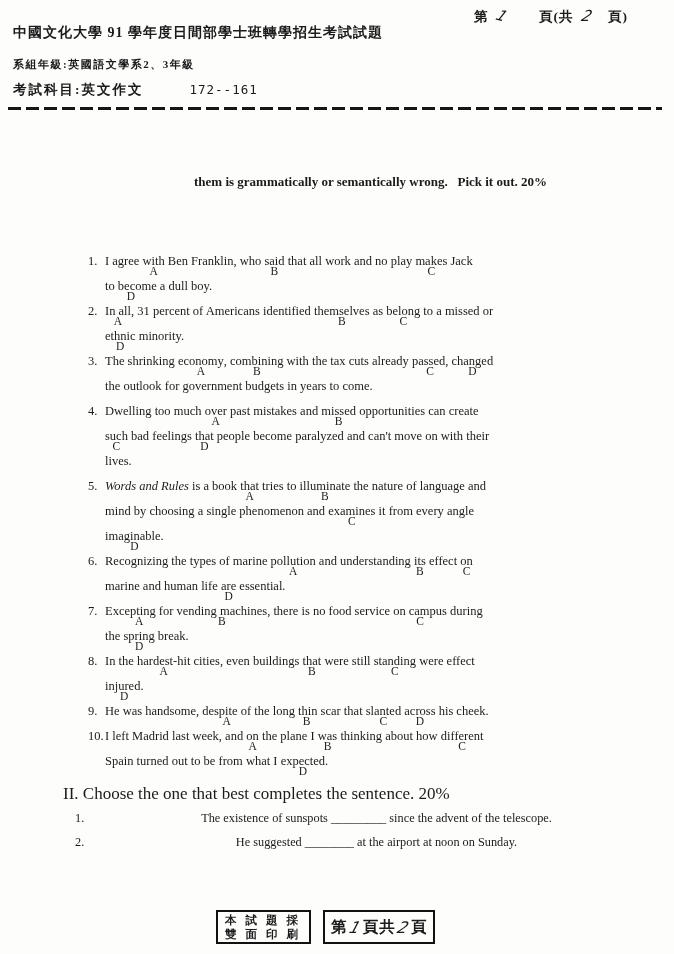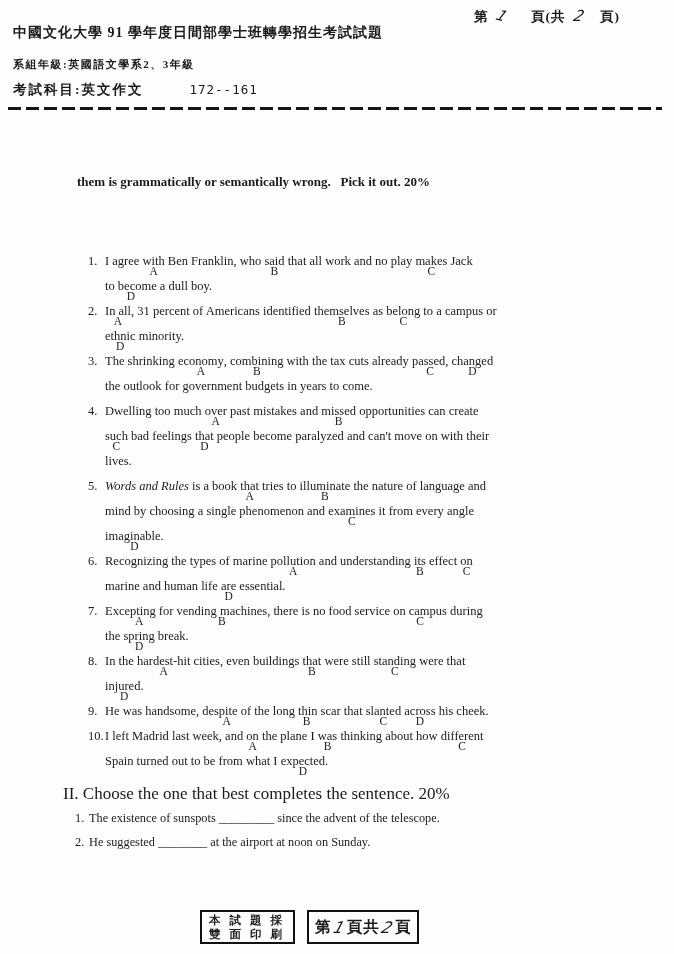--- a/index.html
+++ b/index.html
@@ -58,21 +58,21 @@
   }
   .dashline {
     margin: 8px 0 0 8px;
     width: 654px; height: 3px;
     background: repeating-linear-gradient(90deg, #161616 0 13px, transparent 13px 18px);
   }
 
   
   .s1 { margin: 9px 10px 0 60px; }
   .s1-heading { font-size: 13px; font-weight: bold; line-height: 25px; white-space: pre-wrap; }
-  .s1-heading .hl2 { padding-left: 17px; }
+  .s1-heading .hl2 { padding-left: 17px; text-align: center; }
 
   .s1-items { margin: 5px 0 0 28px; }
   .q {
     display: flex;
     font-size: 12.5px;
     line-height: 25px;
   }
   .qnum { min-width: 17px; flex-shrink: 0; }
   .qbody { flex: 1; }
   .u {
@@ -93,27 +93,27 @@
   .s2 { margin: 12px 10px 0 63px; }
   .s2-heading { font-size: 17px; font-weight: normal; line-height: 15px; }
   .s2-items { margin-left: 12px; }
   .q2 {
     display: flex;
     font-size: 12.3px;
     line-height: 14px;
     margin-top: 10px;
   }
   .q2num { min-width: 14px; flex-shrink: 0; }
-  .q2body { flex: 1; }
+  .q2body { flex: 1; text-align: center; }
   .q2line { white-space: pre-wrap; }
 
   
   .stamps {
     position: absolute;
-    left: 200px; top: 910px;
+    left: 216px; top: 910px;
     display: flex; align-items: stretch; gap: 12px;
   }
   .stamp {
     border: 2px solid #111;
     font-weight: bold;
   }
   .stamp-print {
     padding: 1px 2px 1px 7px;
     font-size: 11.5px;
     line-height: 14px;
@@ -128,21 +128,21 @@
     white-space: nowrap;
   }
   .stamp-page .hand { font-size: 16px; margin: 0 2px; }
 </style>
 </head>
 <body>
 
 <div class="page">
 
   <div class="page-ind">
-    <span>第</span><span class="hand slash">1</span><span style="margin-left:16px">頁(共</span><span class="hand">2</span><span style="margin-left:8px">頁)</span>
+    <span>第</span><span class="hand slash">1</span><span style="margin-left:24px">頁(共</span><span class="hand">2</span><span style="margin-left:8px">頁)</span>
   </div>
 
   <div class="title">中國文化大學 91 學年度日間部學士班轉學招生考試試題</div>
 
   <div class="info-line">系組年級:英國語文學系2、3年級</div>
   <div class="subject-line">
     <span>考試科目:英文作文</span><span class="subject-code">172--161</span>
   </div>
 
   <div class="dashline"></div>
@@ -151,21 +151,21 @@
     <div class="s1-heading">
       <div class="hl2">them is grammatically or semantically wrong.   Pick it out. 20%</div>
     </div>
     <div class="s1-items" id="s1-items">
         <div class="q">
           <span class="qnum">1.</span>
           <span class="qbody"><span>I agree </span><span class="u">with<span class="letter">A</span></span><span> Ben Franklin, who </span><span class="u">said<span class="letter">B</span></span><span> that all work and no play </span><span class="u">makes<span class="letter">C</span></span><span> Jack</span><br><span class="u">to become<span class="letter">D</span></span><span> a dull boy.</span></span>
         </div>
         <div class="q">
           <span class="qnum">2.</span>
-          <span class="qbody"><span class="u">In all<span class="letter">A</span></span><span>, 31 percent of Americans identified </span><span class="u">themselves<span class="letter">B</span></span><span> as </span><span class="u">belong<span class="letter">C</span></span><span> to a campus or</span><br><span class="u">ethnic<span class="letter">D</span></span><span> minority.</span></span>
+          <span class="qbody"><span class="u">In all<span class="letter">A</span></span><span>, 31 percent of Americans identified </span><span class="u">themselves<span class="letter">B</span></span><span> as </span><span class="u">belong<span class="letter">C</span></span><span> to a missed or</span><br><span class="u">ethnic<span class="letter">D</span></span><span> minority.</span></span>
         </div>
         <div class="q">
           <span class="qnum">3.</span>
           <span class="qbody"><span>The shrinking </span><span class="u">economy<span class="letter">A</span></span><span>, </span><span class="u">combining<span class="letter">B</span></span><span> with the tax cuts already </span><span class="u">passed,<span class="letter">C</span></span><span> </span><span class="u">changed<span class="letter">D</span></span><br><span>the outlook for government budgets in years to come.</span></span>
         </div>
         <div class="q">
           <span class="qnum">4.</span>
           <span class="qbody"><span>Dwelling too much </span><span class="u">over<span class="letter">A</span></span><span> past mistakes and </span><span class="u">missed<span class="letter">B</span></span><span> opportunities can create</span><br><span class="u">such<span class="letter">C</span></span><span> bad feelings </span><span class="u">that<span class="letter">D</span></span><span> people become paralyzed and can't move on with their</span><br><span>lives.</span></span>
         </div>
         <div class="q">
@@ -175,21 +175,21 @@
         <div class="q">
           <span class="qnum">6.</span>
           <span class="qbody"><span>Recognizing the types of marine </span><span class="u">pollution<span class="letter">A</span></span><span> and understanding </span><span class="u">its<span class="letter">B</span></span><span> effect </span><span class="u">on<span class="letter">C</span></span><br><span>marine and human life </span><span class="u">are<span class="letter">D</span></span><span> essential.</span></span>
         </div>
         <div class="q">
           <span class="qnum">7.</span>
           <span class="qbody"><span class="u">Excepting for<span class="letter">A</span></span><span> </span><span class="u">vending machines<span class="letter">B</span></span><span>, there is no food service </span><span class="u">on campus<span class="letter">C</span></span><span> during</span><br><span>the </span><span class="u">spring<span class="letter">D</span></span><span> break.</span></span>
         </div>
         <div class="q">
           <span class="qnum">8.</span>
-          <span class="qbody"><span>In the </span><span class="u">hardest-hit<span class="letter">A</span></span><span> cities, even buildings </span><span class="u">that<span class="letter">B</span></span><span> were still </span><span class="u">standing<span class="letter">C</span></span><span> were that</span><br><span class="u">injured.<span class="letter">D</span></span></span>
+          <span class="qbody"><span>In the </span><span class="u">hardest-hit<span class="letter">A</span></span><span> cities, even buildings </span><span class="u">that<span class="letter">B</span></span><span> were still </span><span class="u">standing<span class="letter">C</span></span><span> were effect</span><br><span class="u">injured.<span class="letter">D</span></span></span>
         </div>
         <div class="q">
           <span class="qnum">9.</span>
           <span class="qbody"><span>He was handsome, </span><span class="u">despite of<span class="letter">A</span></span><span> the </span><span class="u">long thin scar<span class="letter">B</span></span><span> that </span><span class="u">slanted<span class="letter">C</span></span><span> </span><span class="u">across<span class="letter">D</span></span><span> his cheek.</span></span>
         </div>
         <div class="q">
           <span class="qnum">10.</span>
           <span class="qbody"><span>I left Madrid last week, and </span><span class="u">on<span class="letter">A</span></span><span> the plane I </span><span class="u">was<span class="letter">B</span></span><span> thinking about how </span><span class="u">different<span class="letter">C</span></span><br><span>Spain turned out to be from what I </span><span class="u">expected<span class="letter">D</span></span><span>.</span></span>
         </div>
       </div>

